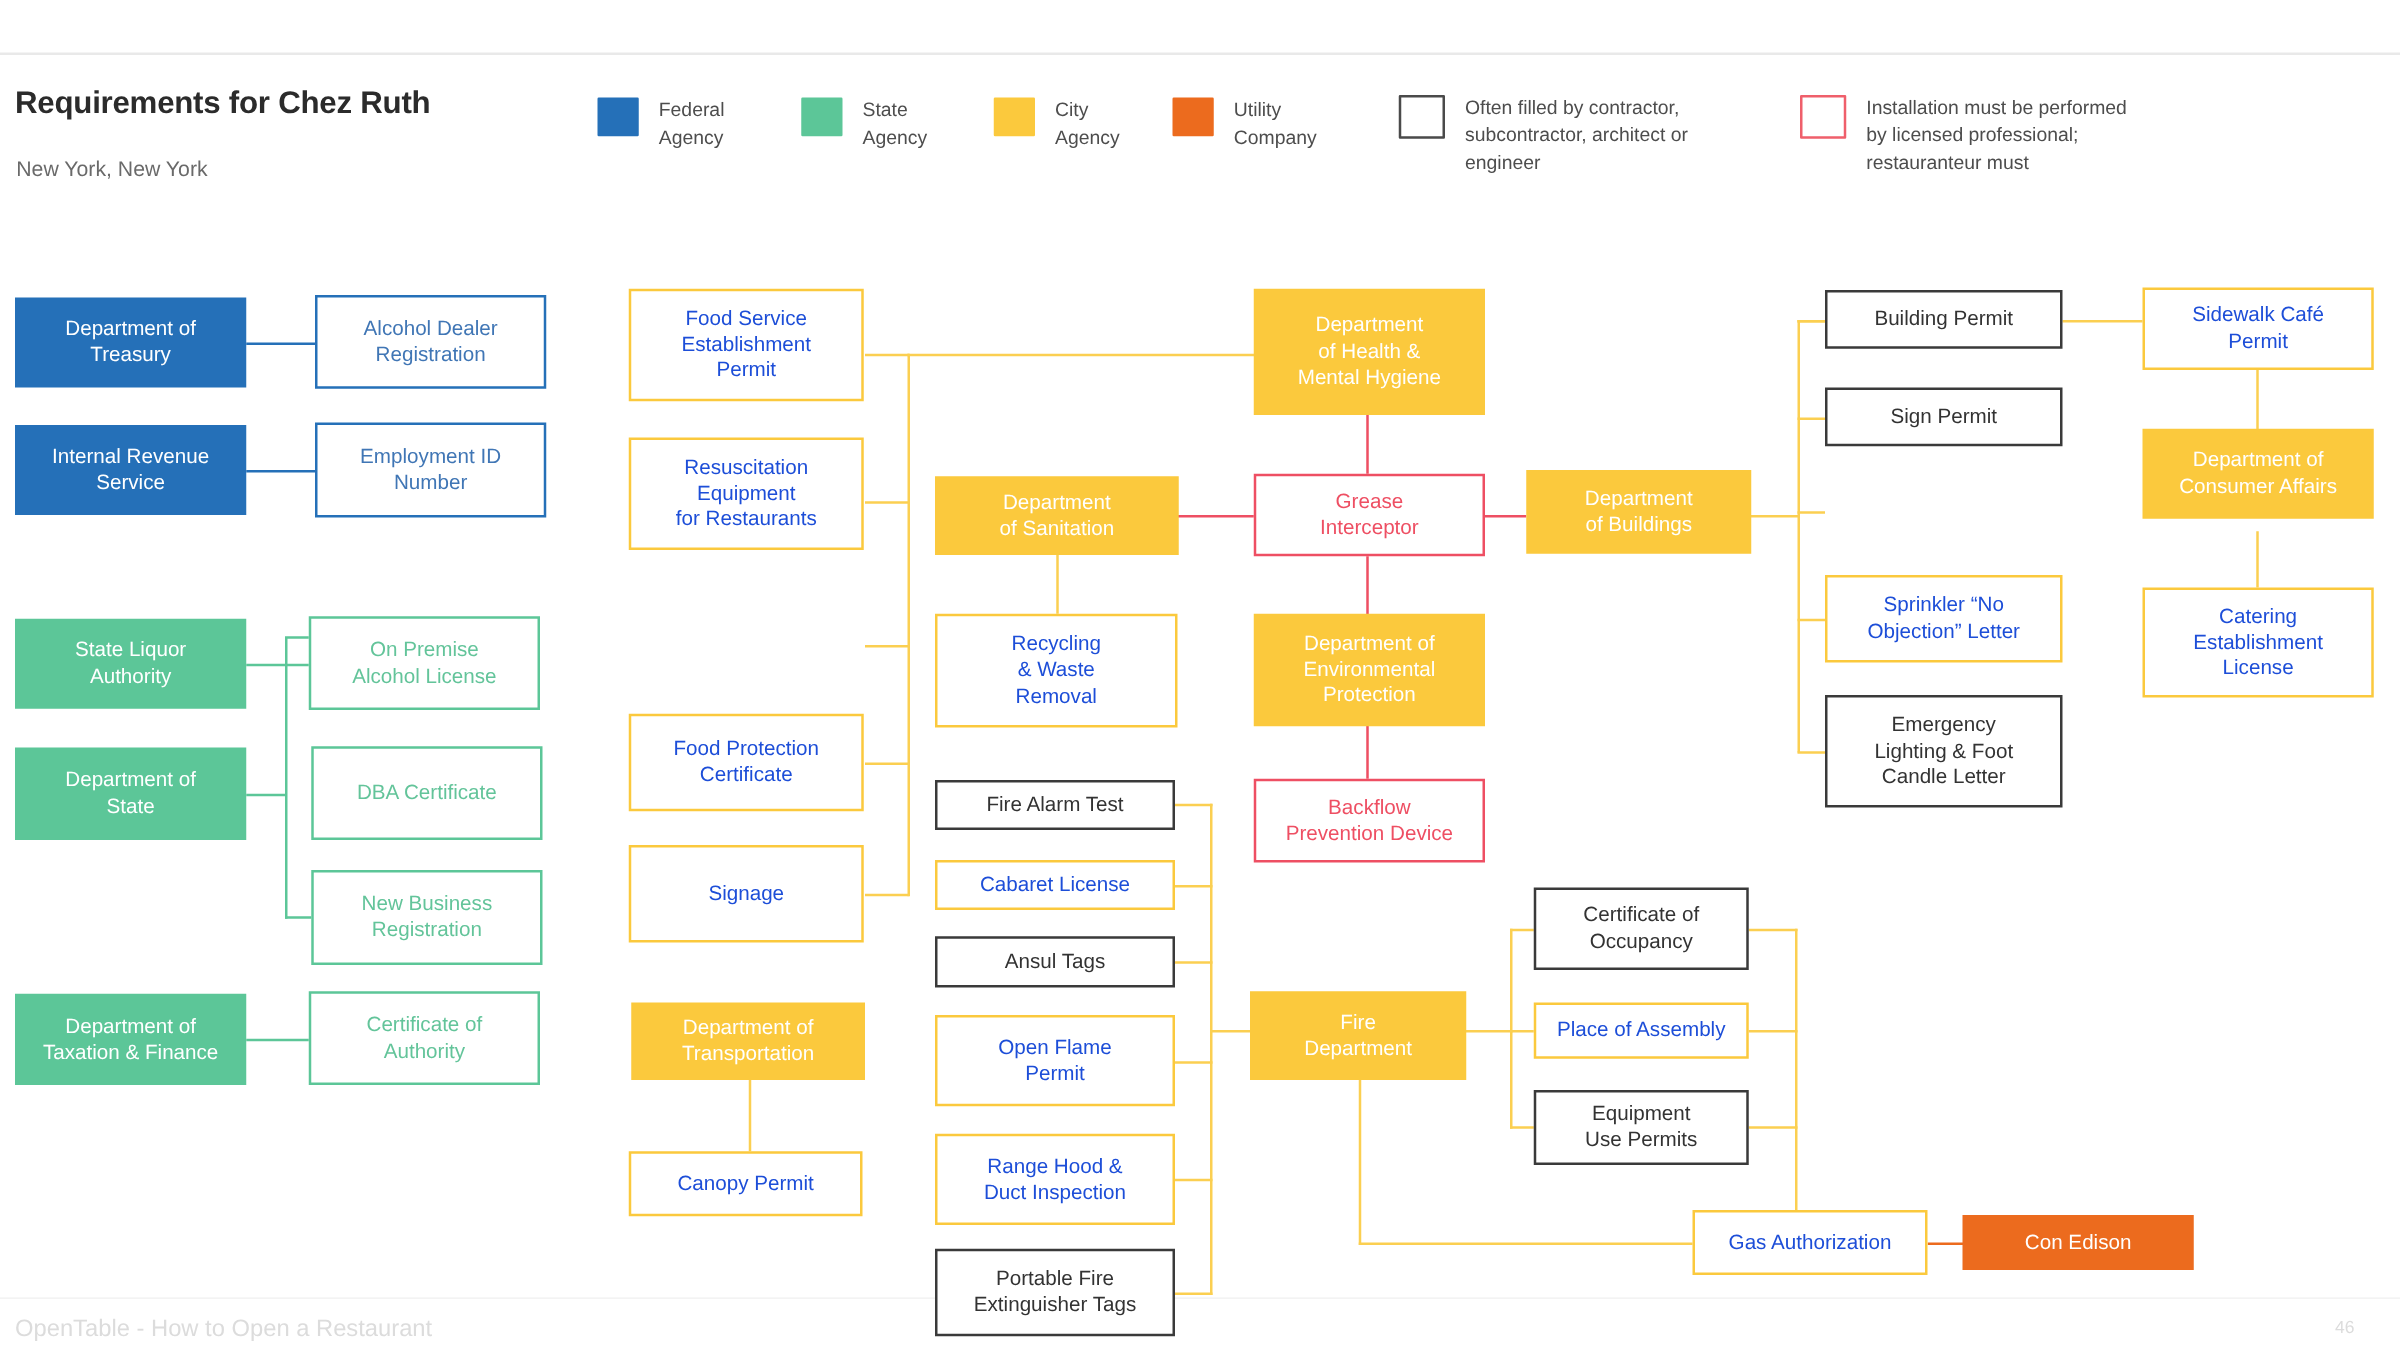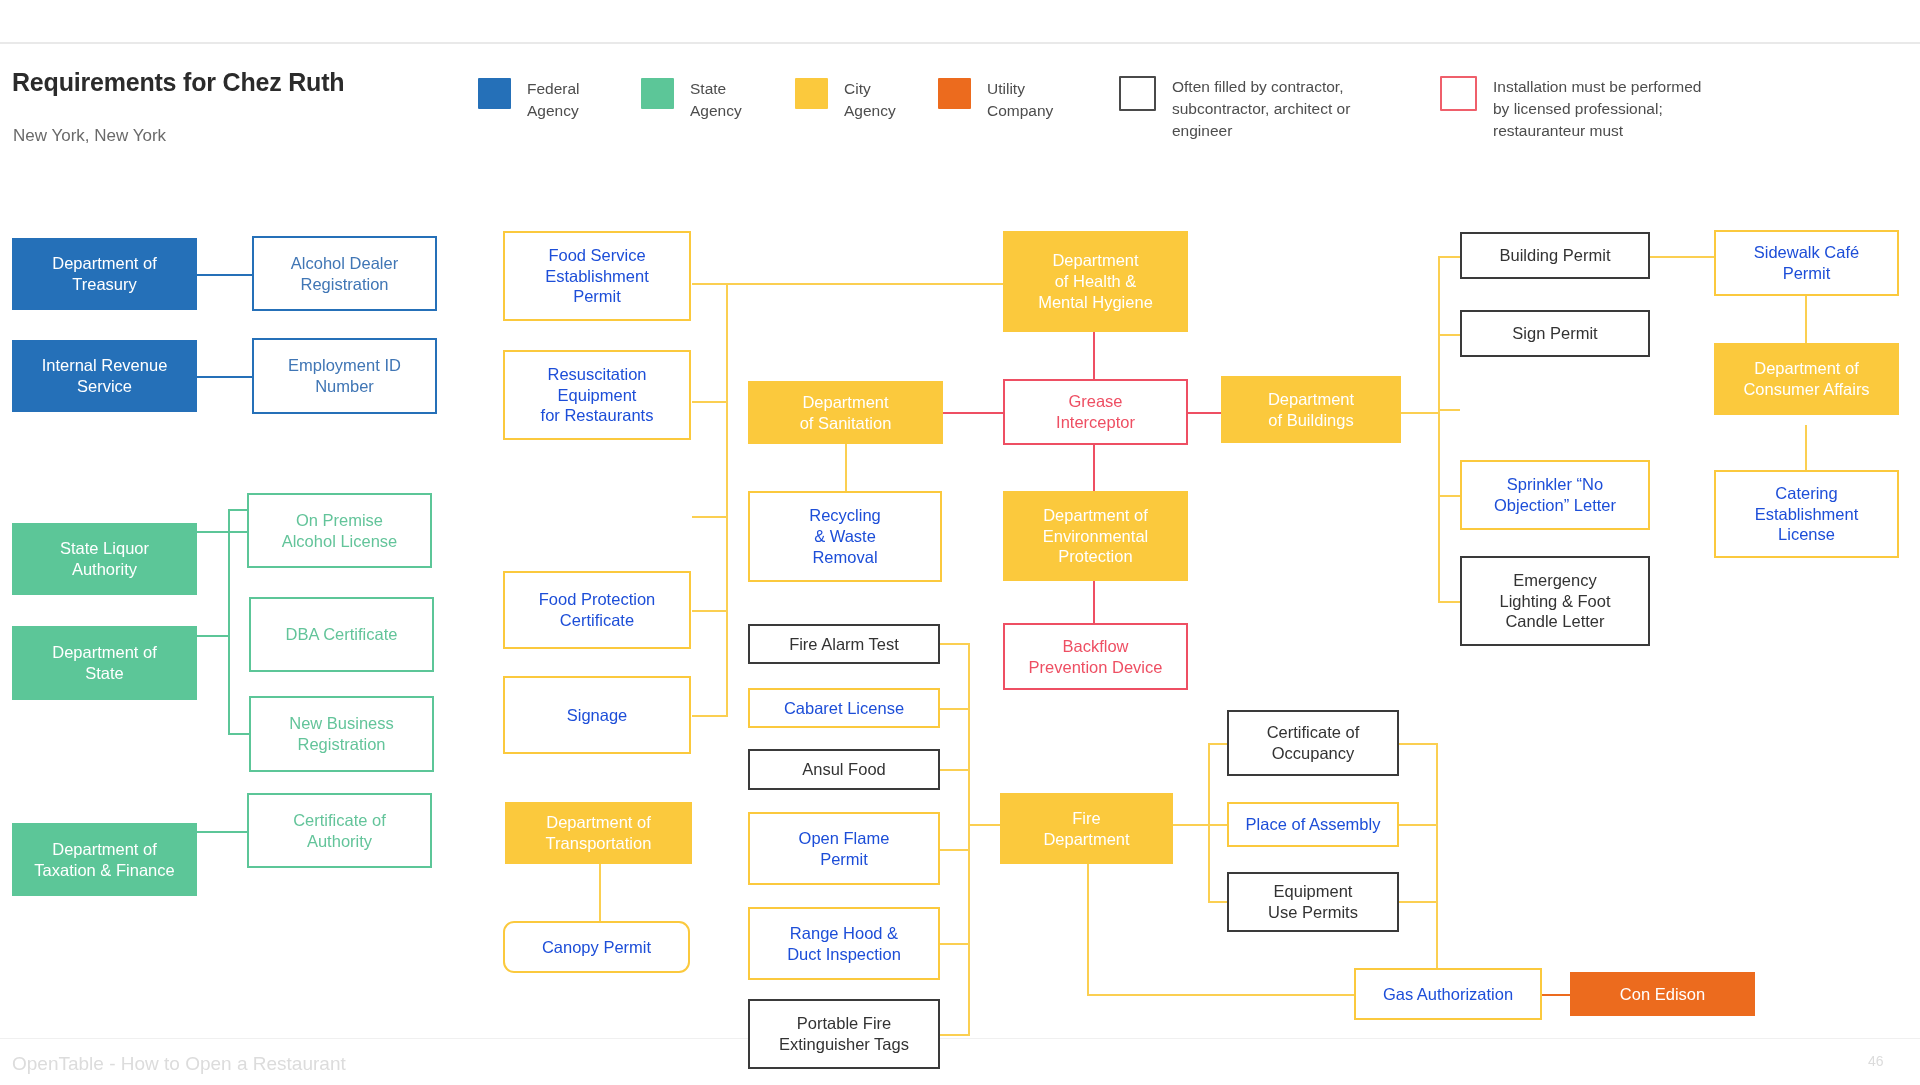--- a/index.html
+++ b/index.html
@@ -38,21 +38,21 @@
   .node{
     position:absolute;box-sizing:border-box;
     display:flex;align-items:center;justify-content:center;
     text-align:center;line-height:1.27;
     font-size:16.5px;
     padding:3px 6px;
     white-space:pre-line;
     z-index:3;
   }
   .fill-blue   {background:#2570b8;color:#ffffff;}
-  .fill-green  {background:#5cc698;color:#ffffff;margin-top:28px;}
+  .fill-green  {background:#5cc698;color:#ffffff;}
   .fill-yellow {background:#fbc93d;color:#ffffff;}
   .fill-orange {background:#ec6b1e;color:#ffffff;}
   .out-blue   {background:#fff;border:2px solid #2570b8;color:#4076b5;}
   .out-green  {background:#fff;border:2px solid #5cc698;color:#63c49a;}
   .out-yellow {background:#fff;border:2px solid #fbc93d;color:#1d4ed8;}
   .out-black  {background:#fff;border:2px solid #3a3a3a;color:#333333;}
   .out-red    {background:#fff;border:2px solid #ee4f63;color:#ee4f63;}
 
   
   .ln{position:absolute;z-index:1;}
@@ -220,31 +220,31 @@
 Permit</div>
   <div class="node out-yellow" style="left:503px;top:350px;width:188px;height:90px;">Resuscitation
 Equipment
 for Restaurants</div>
   <div class="node out-yellow" style="left:503px;top:571px;width:188px;height:78px;">Food Protection
 Certificate</div>
   <div class="node out-yellow" style="left:503px;top:676px;width:188px;height:78px;">Signage</div>
 
   <div class="node fill-yellow" style="left:505px;top:802px;width:187px;height:62px;">Department of
 Transportation</div>
-  <div class="node out-yellow" style="left:503px;top:921px;width:187px;height:52px;border-radius:11px;">Canopy Permit</div>
+  <div class="node out-yellow" style="left:503px;top:921px;width:187px;height:52px;">Canopy Permit</div>
 
   <div class="node fill-yellow" style="left:748px;top:381px;width:195px;height:63px;">Department
 of Sanitation</div>
   <div class="node out-yellow" style="left:748px;top:491px;width:194px;height:91px;">Recycling
 &amp; Waste
 Removal</div>
 
   <div class="node out-black" style="left:748px;top:624px;width:192px;height:40px;">Fire Alarm Test</div>
   <div class="node out-yellow" style="left:748px;top:688px;width:192px;height:40px;">Cabaret License</div>
-  <div class="node out-black" style="left:748px;top:749px;width:192px;height:41px;">Ansul Food</div>
+  <div class="node out-black" style="left:748px;top:749px;width:192px;height:41px;">Ansul Tags</div>
   <div class="node out-yellow" style="left:748px;top:812px;width:192px;height:73px;">Open Flame
 Permit</div>
   <div class="node out-yellow" style="left:748px;top:907px;width:192px;height:73px;">Range Hood &amp;
 Duct Inspection</div>
   <div class="node out-black" style="left:748px;top:999px;width:192px;height:70px;">Portable Fire
 Extinguisher Tags</div>
 
   <div class="node fill-yellow" style="left:1003px;top:231px;width:185px;height:101px;">Department
 of Health &amp;
 Mental Hygiene</div>

